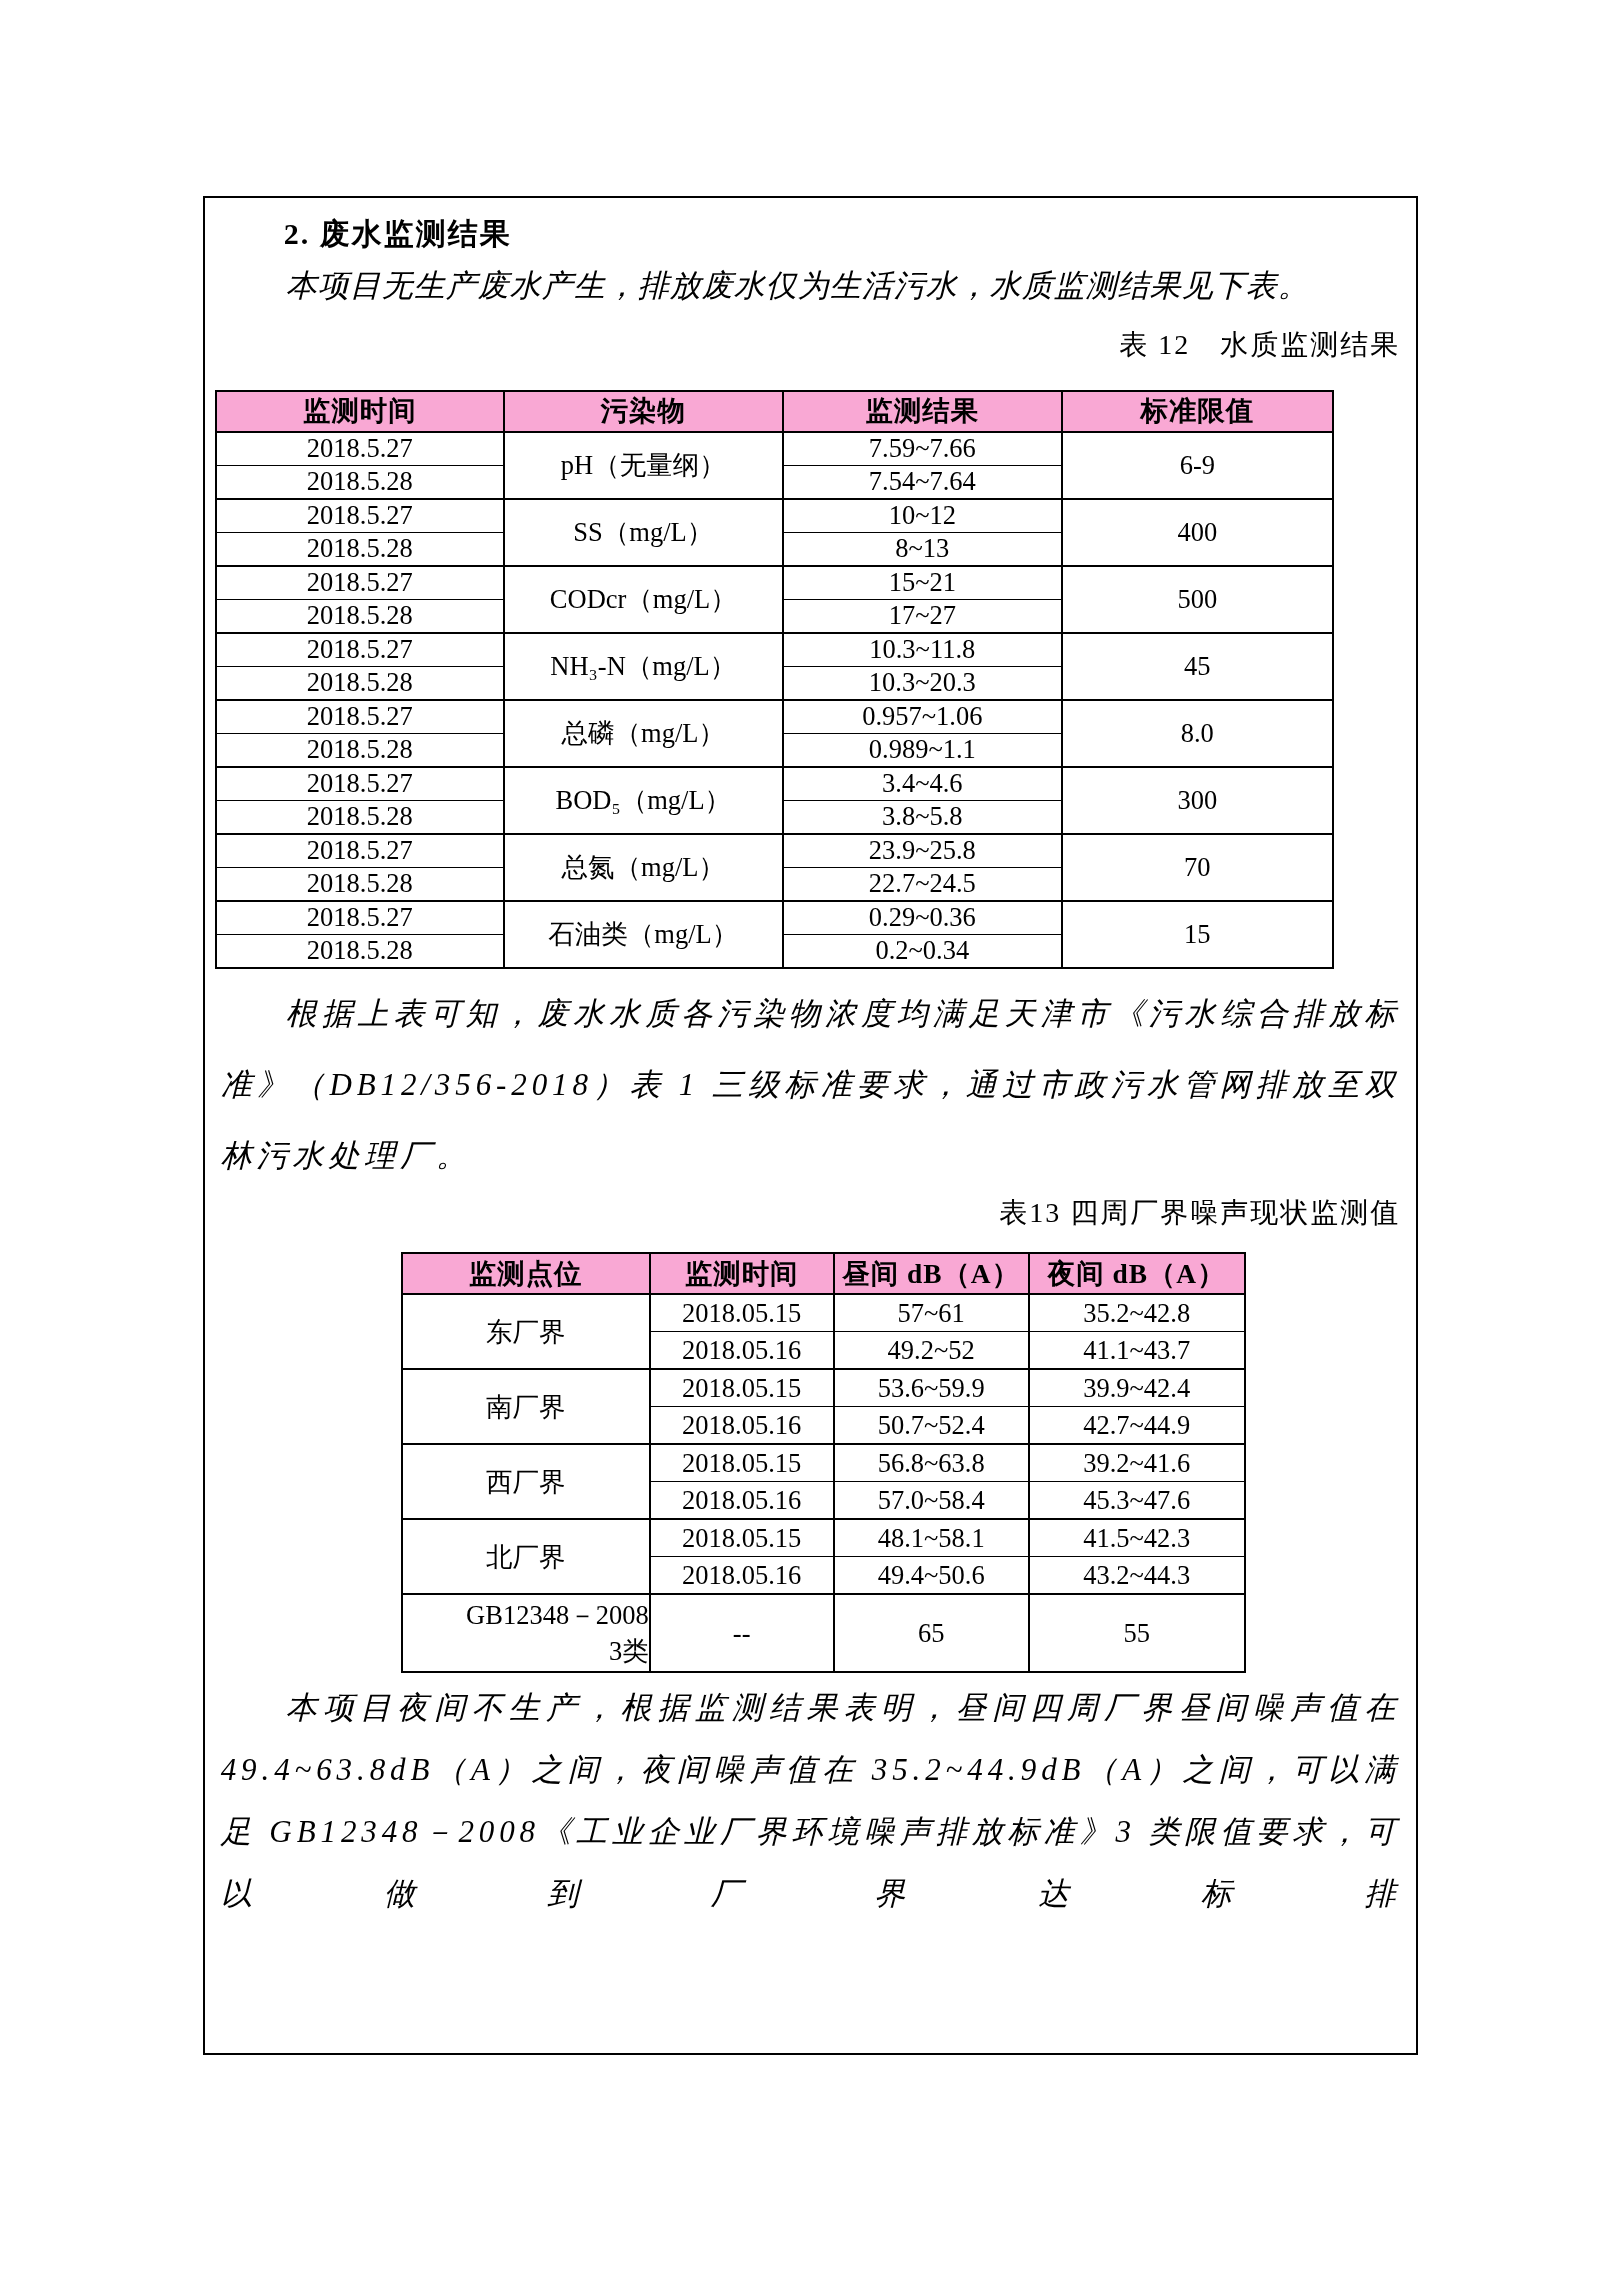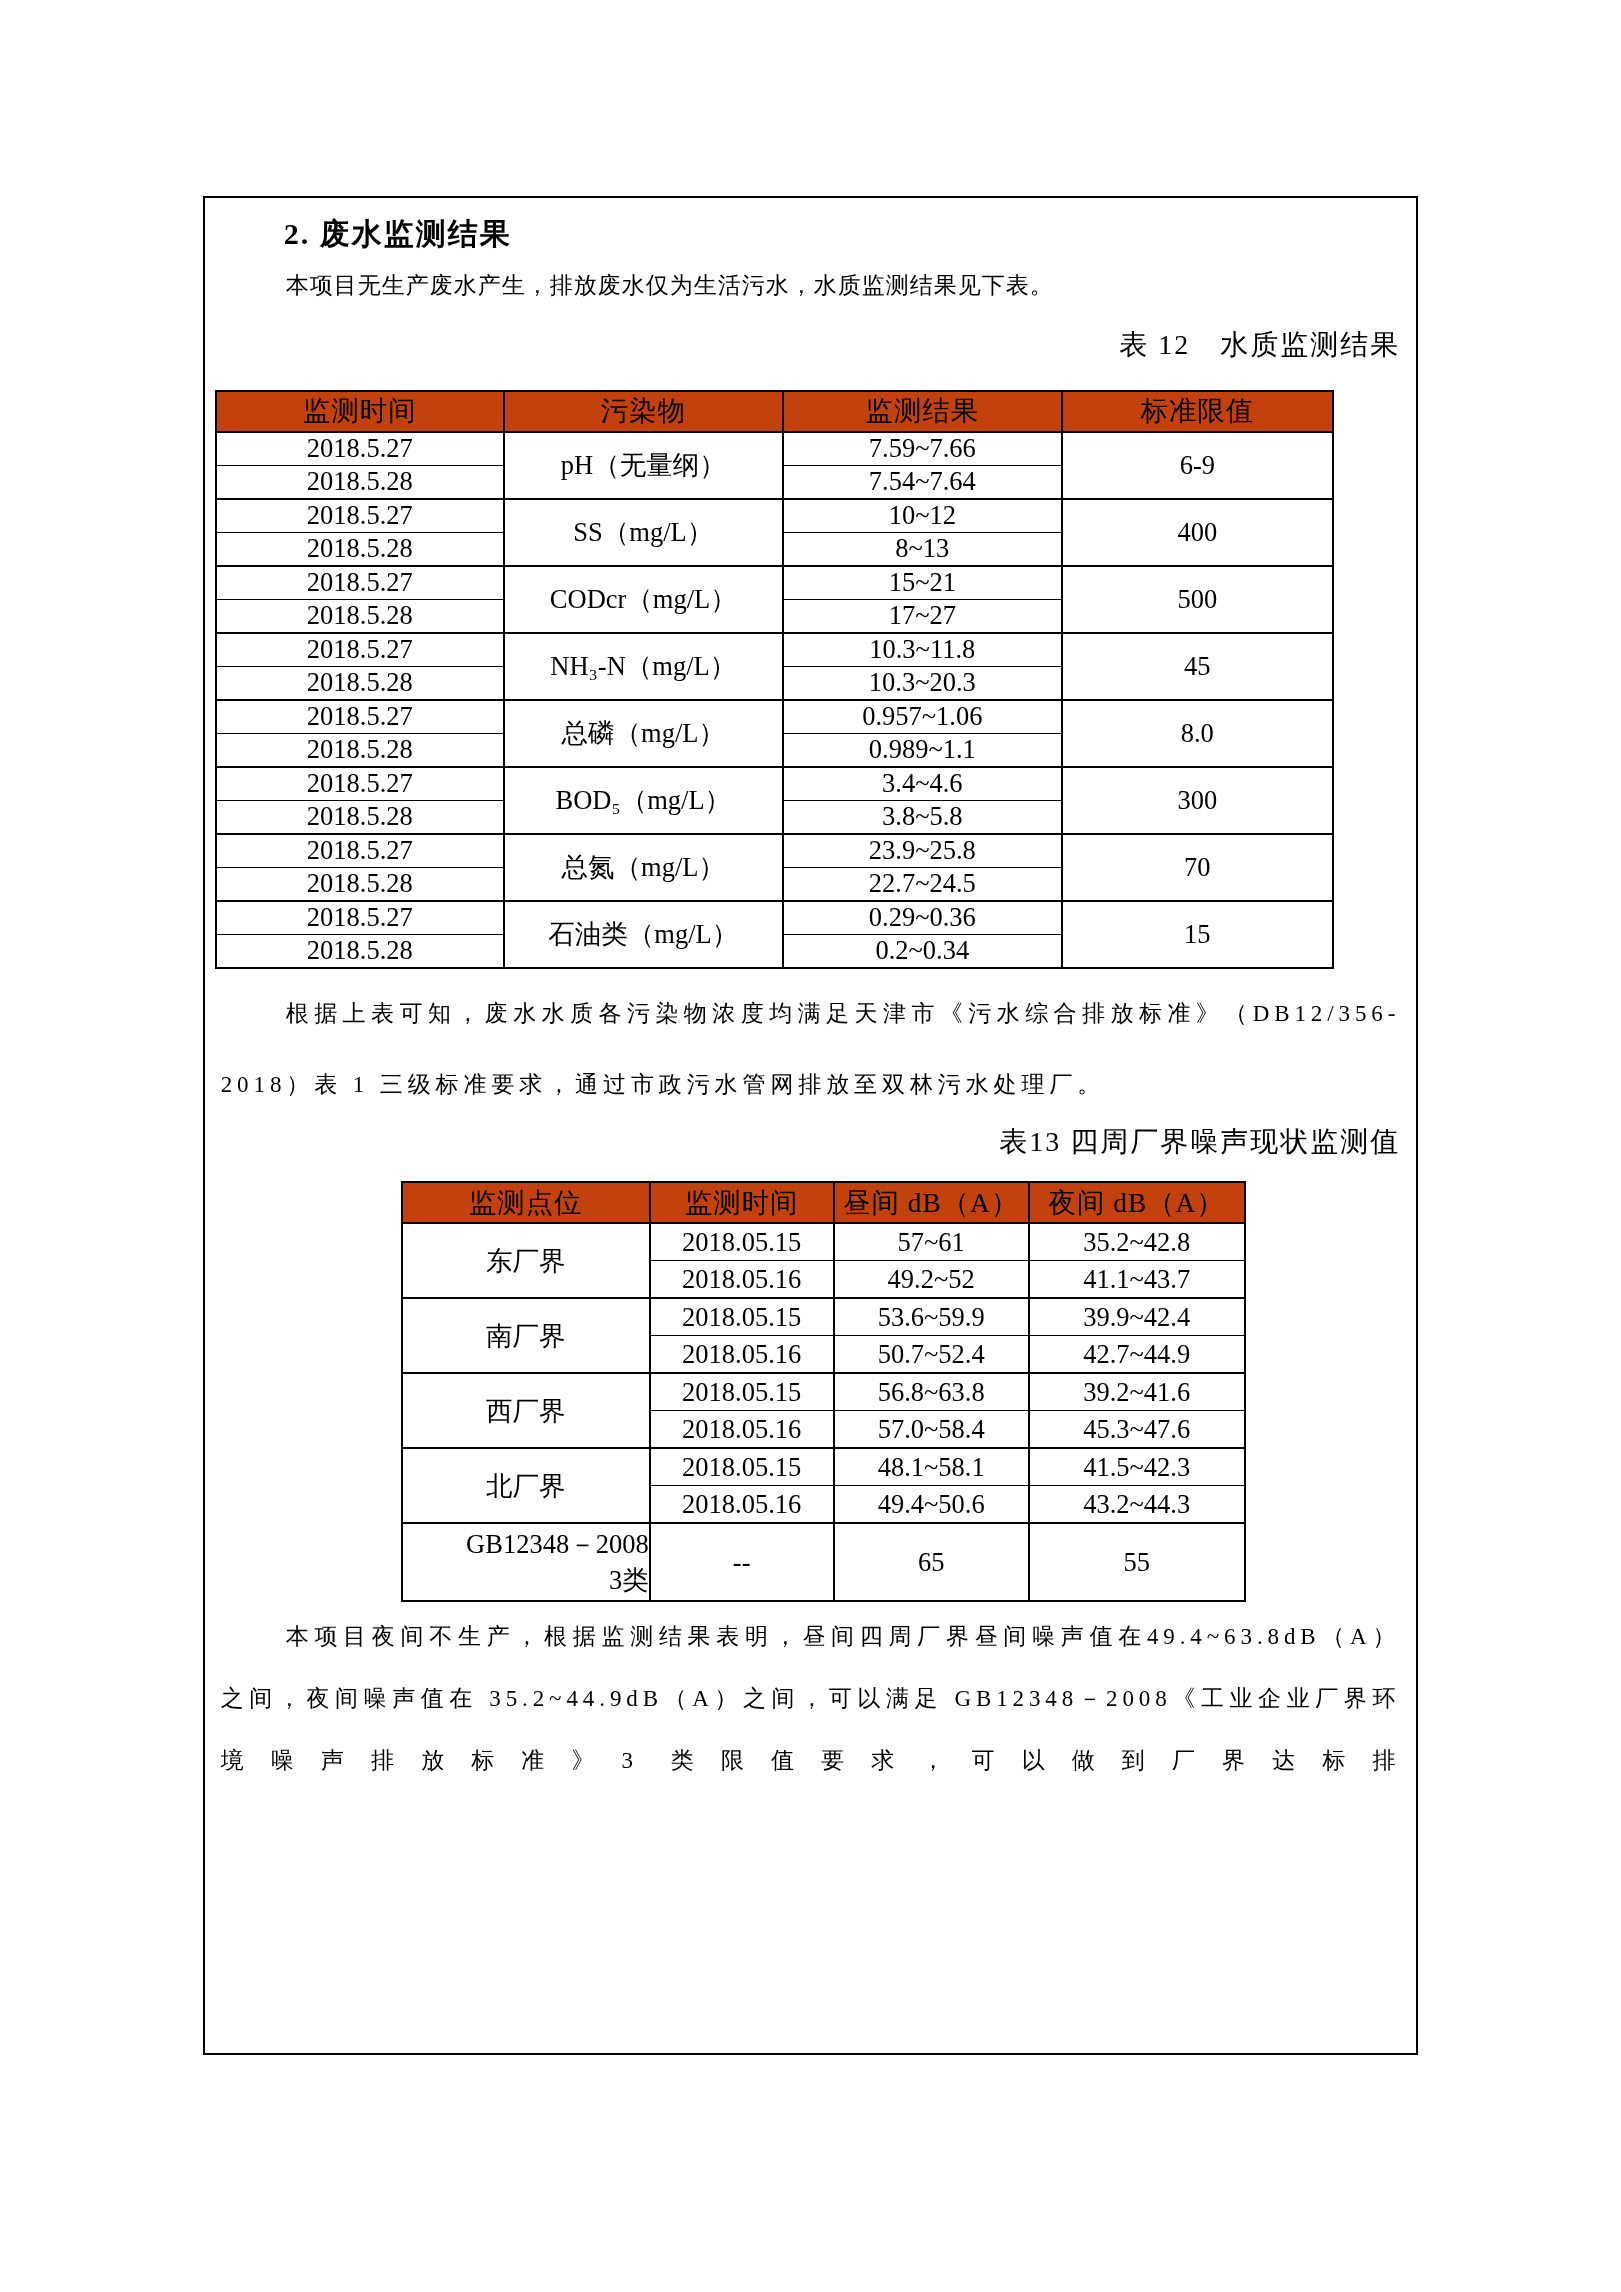--- a/index.html
+++ b/index.html
@@ -29,23 +29,24 @@
   }
   .sec-heading {
     font-size: 30px;
     font-weight: bold;
     line-height: 43px;
     margin-top: 13.7px;
     padding-left: 63px;
     letter-spacing: 2px;
   }
   .para {
-    font-size: 23px;
+    font-size: 31px;
     margin: 9.8px 0 0 0;
     text-indent: 65px;
+    font-style: italic;
   }
   .para.single {
     line-height: 43px;
     letter-spacing: 1px;
   }
   .para.wide {
     line-height: 71px;
     letter-spacing: 4.9px;
     text-align: justify;
   }
@@ -63,23 +64,23 @@
     text-align: right;
     letter-spacing: 2px;
   }
   .cap13 { margin-top: 0; }
   table {
     border-collapse: collapse;
     table-layout: fixed;
     border: 2px solid #000000;
   }
   th {
-    background: #c2410c;
+    background: #f9a8d4;
     border: 2px solid #000000;
-    font-weight: 400;
+    font-weight: 700;
     font-size: 27.4px;
     height: 39px;
     text-align: center;
     vertical-align: middle;
     letter-spacing: 1px;
     padding: 0;
   }
   td {
     border: 1px solid #000000;
     border-left-width: 2px;

